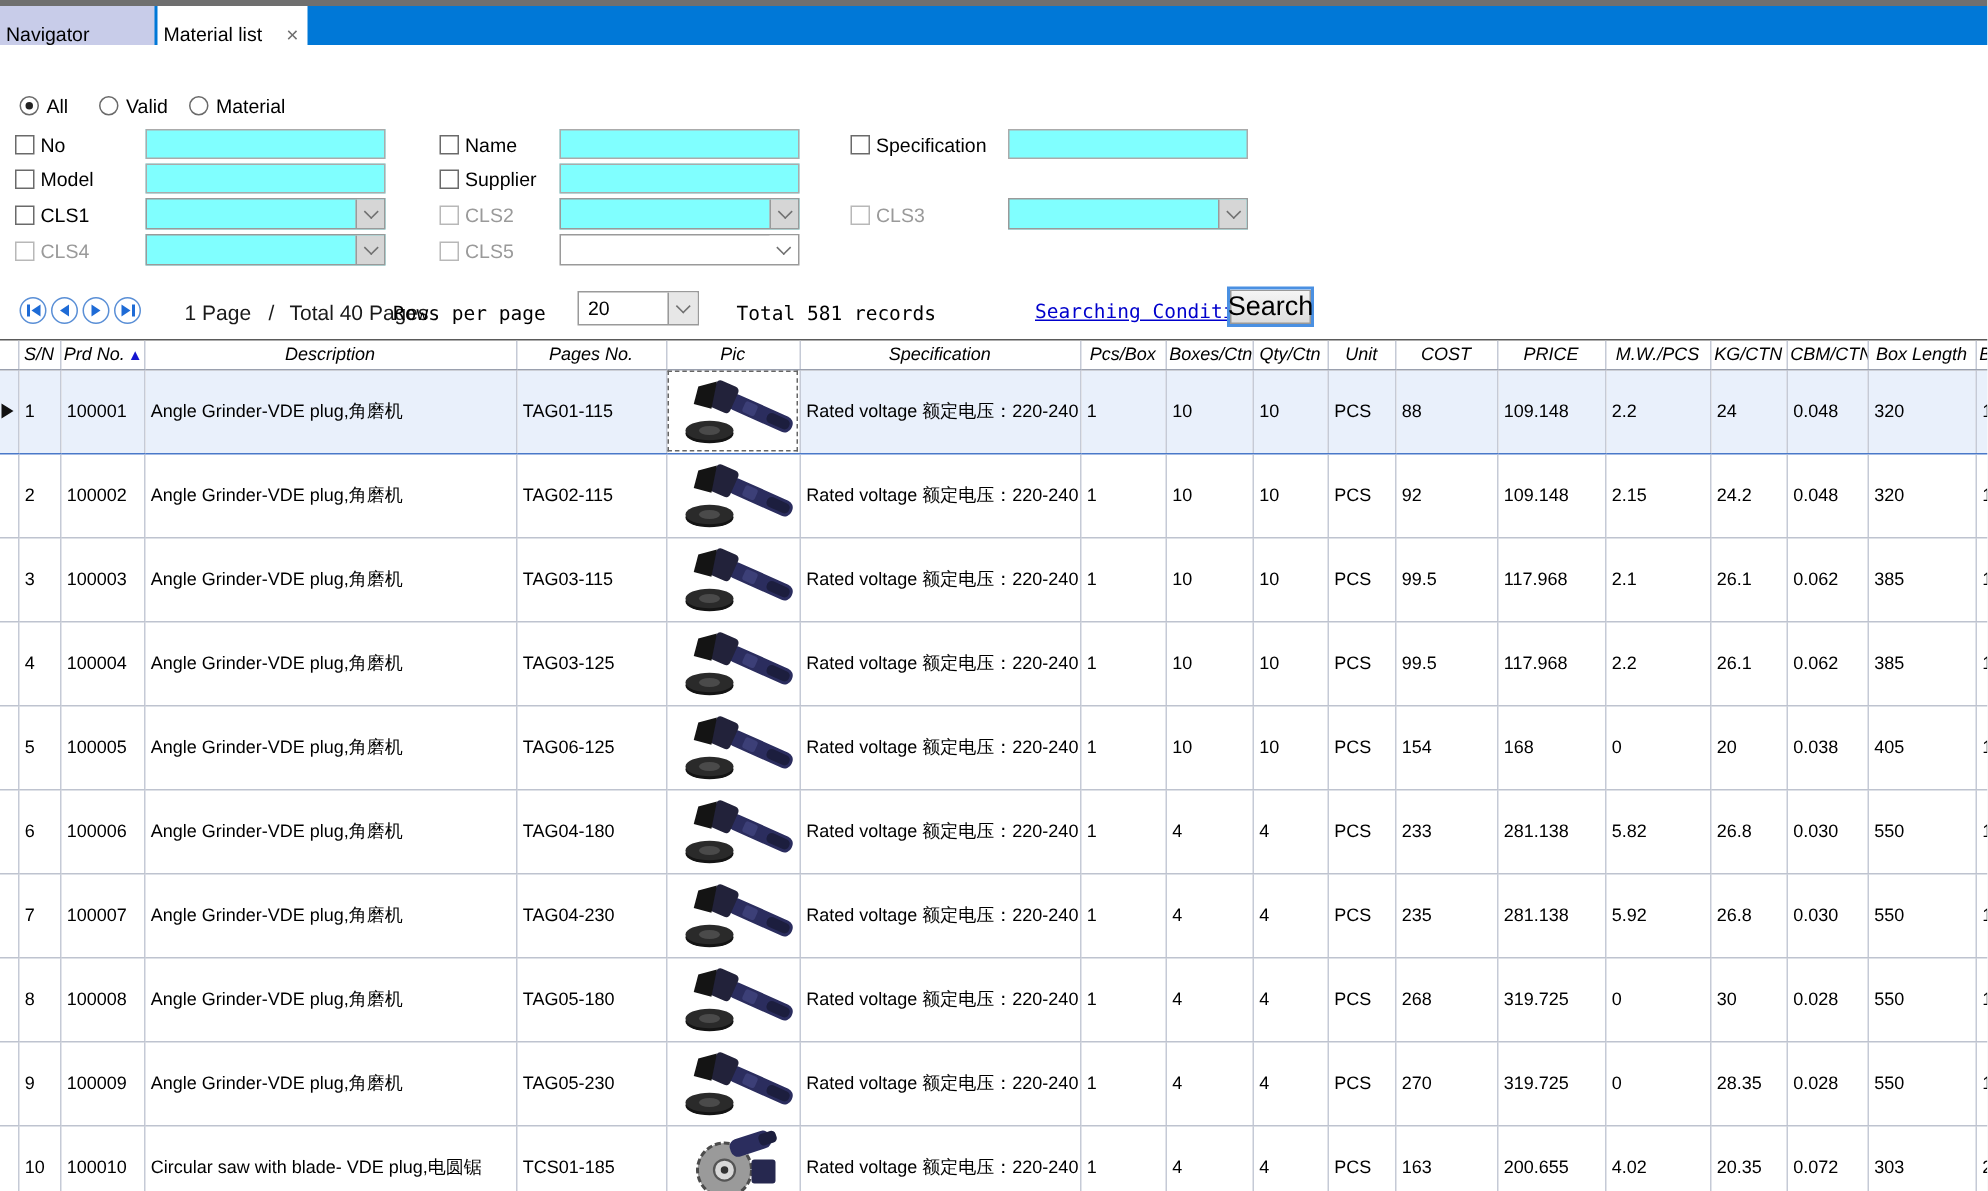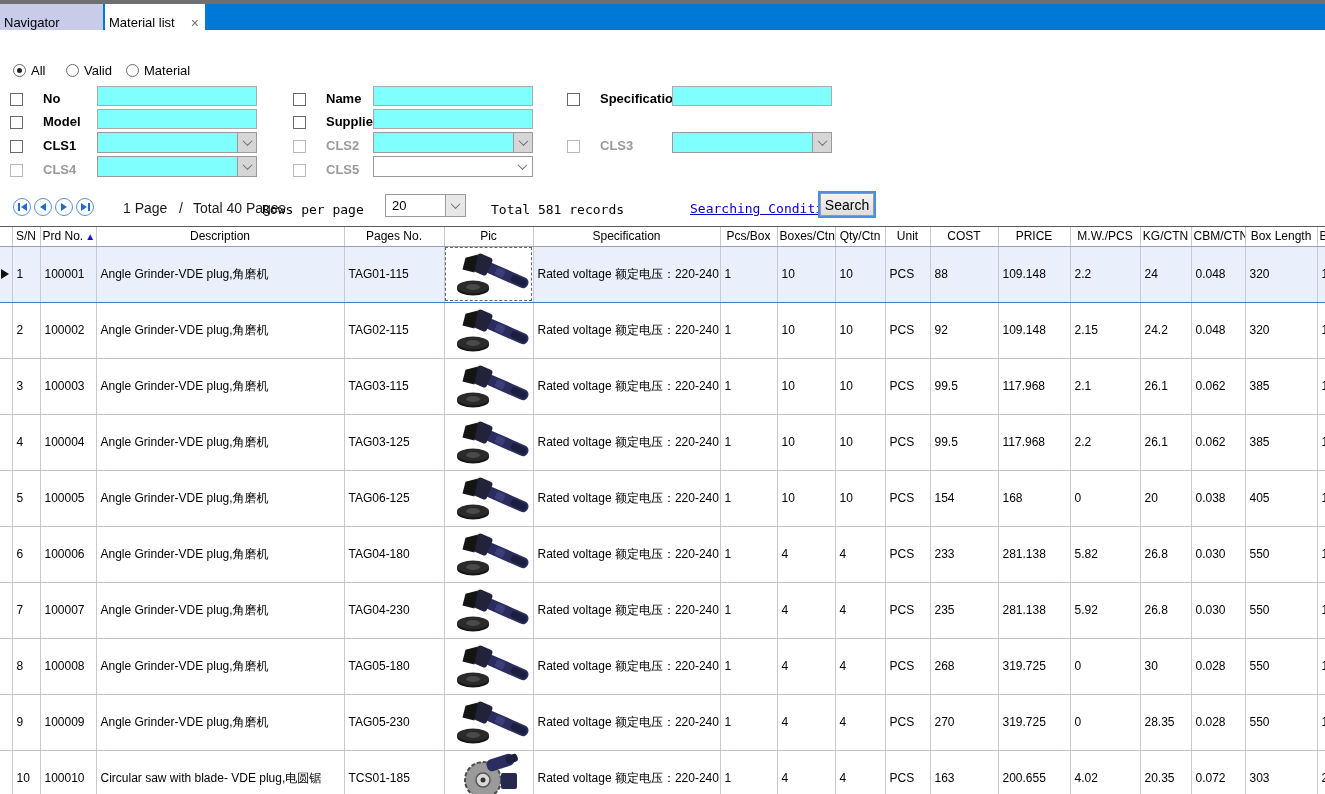--- a/index.html
+++ b/index.html
@@ -11,21 +11,21 @@
   .tabbar { position: absolute; left: 0; top: 4px; width: 1325px; height: 26px; background: #0078d7; display: flex; align-items: stretch; }
   .tab { display: flex; align-items: flex-end; padding: 0 4px; font-size: 13px; color: #000; cursor: default; }
   .tab.navigator { background: #c8cce9; width: 103px; margin-right: 2px; }
   .tab.material { background: #ffffff; width: 100px; justify-content: space-between; }
   .tab-close { color: #707070; font-size: 14px; line-height: 1; padding: 0 2px; }
 
   
   .radio-group { position: absolute; top: 63px; display: flex; align-items: center; gap: 5px; justify-content: flex-end; }
   .radio-circle { width: 13px; height: 13px; border: 1px solid #6a6a6a; border-radius: 50%; background: #fff; position: relative; }
   .radio-circle.checked::after { content: ""; position: absolute; left: 3px; top: 3px; width: 5px; height: 5px; border-radius: 50%; background: #222; }
-  .chk-group { position: absolute; display: flex; align-items: flex-end; gap: 20px; height: 20px; font-weight: bold; }
+  .chk-group { position: absolute; display: flex; align-items: center; gap: 4px; height: 20px; }
   .checkbox { width: 13px; height: 13px; border: 1px solid #6a6a6a; background: #fff; flex: none; }
   .chk-group.disabled .checkbox { border-color: #b8b8b8; }
   .chk-group.disabled .chk-label { color: #9a9a9a; }
   .filter-input { position: absolute; width: 160px; height: 20px; background: #80ffff; border: 1px solid #ababab; }
   .combo { position: absolute; width: 160px; height: 21px; border: 1px solid #9a9a9a; background: #80ffff; display: flex; }
   .combo.white { background: #ffffff; }
   .combo-field { flex: 1; }
   .combo-btn { width: 19px; background: #d6d6d6; border-left: 1px solid #9a9a9a; display: flex; align-items: center; justify-content: center; }
   .combo.white .combo-btn { background: #fff; border-left: none; }
   .chev { width: 7px; height: 7px; border-right: 1px solid #6f6f6f; border-bottom: 1px solid #6f6f6f; transform: rotate(45deg) translate(-1px,-1px); }
@@ -35,26 +35,26 @@
   .nav-btn { width: 18px; height: 18px; border-radius: 50%; border: 1px solid #5a8fd6; background: #fff; display: flex; align-items: center; justify-content: center; gap: 1px; }
   .tri-l { width: 0; height: 0; border-top: 4px solid transparent; border-bottom: 4px solid transparent; border-right: 6px solid #1e6bd6; }
   .tri-r { width: 0; height: 0; border-top: 4px solid transparent; border-bottom: 4px solid transparent; border-left: 6px solid #1e6bd6; }
   .vbar { width: 2px; height: 8px; background: #1e6bd6; }
   .pg-text { position: absolute; top: 200px; font-size: 14px; color: #1a1a1a; }
   .mono { font-family: "DejaVu Sans Mono", monospace; font-size: 13px; color: #000; }
   .rpp-select { position: absolute; left: 385px; top: 194px; width: 81px; height: 23px; border: 1px solid #9a9a9a; background: #fff; display: flex; }
   .rpp-value { flex: 1; padding: 3px 6px; font-size: 13px; }
   .rpp-btn { width: 20px; background: #e7e7e7; border-left: 1px solid #9a9a9a; display: flex; align-items: center; justify-content: center; }
   .search-link { position: absolute; left: 690px; top: 201px; color: #0000cc; text-decoration: underline; cursor: pointer; }
-  .search-btn { position: absolute; left: 818px; top: 191px; width: 58px; height: 27px; border: 2px solid #4a90e2; background: linear-gradient(#f6f6f6, #dcdcdc); box-shadow: inset 0 0 0 1px #999; font-size: 14px; display: flex; align-items: center; justify-content: center; font-family: "Liberation Sans", sans-serif; }
+  .search-btn { position: absolute; left: 818px; top: 191px; width: 58px; height: 27px; border: 2px solid #4a90e2; background: linear-gradient(#f6f6f6, #dcdcdc); box-shadow: inset 0 0 0 1px #999; font-size: 18px; display: flex; align-items: center; justify-content: center; font-family: "Liberation Sans", sans-serif; }
 
   
   .grid-wrap { position: absolute; left: 0; top: 226px; width: 1325px; height: 568px; overflow: hidden; border-top: 1px solid #5a5a5a; }
   table.grid { border-collapse: collapse; table-layout: fixed; width: 1325px; }
-  table.grid th { height: 19px; font-size: 12px; font-weight: normal; color: #000; background: #fff; border-right: 1px solid #c5cad6; border-bottom: 1px solid #9aa0ae; text-align: center; overflow: hidden; white-space: nowrap; padding: 0 2px; }
+  table.grid th { height: 19px; font-size: 12px; font-weight: normal; color: #000; background: #fff; border-right: 1px solid #c5cad6; border-bottom: 1px solid #9aa0ae; text-align: center; overflow: hidden; white-space: nowrap; padding: 0 2px; font-style: italic; }
   table.grid td { height: 55px; font-size: 12px; color: #000; border-right: 1px solid #c5cad6; border-bottom: 1px solid #bec3cf; padding: 2px 4px; overflow: hidden; white-space: nowrap; vertical-align: middle; text-align: left; background: #fff; }
   td.gutter, th.gutter { background: #fafafa; padding: 0; position: relative; }
   .row-arrow { position: absolute; left: 1px; top: 50%; margin-top: -5px; width: 0; height: 0; border-top: 5px solid transparent; border-bottom: 5px solid transparent; border-left: 8px solid #111; }
   tr.selected td { background: #e9f0fb; border-top: 1px solid #4a79c9; border-bottom: 1px solid #4a79c9; }
   tr.selected td.col-pic { background: #fff; outline: 1px dashed #666; outline-offset: -2px; }
   td.col-pic { text-align: center; padding: 1px; }
   td.col-pic svg { display: block; margin: 0 auto; }
   .sort-arrow { color: #1515cf; font-size: 10px; margin-left: 2px; }
 </style>
 </head>

